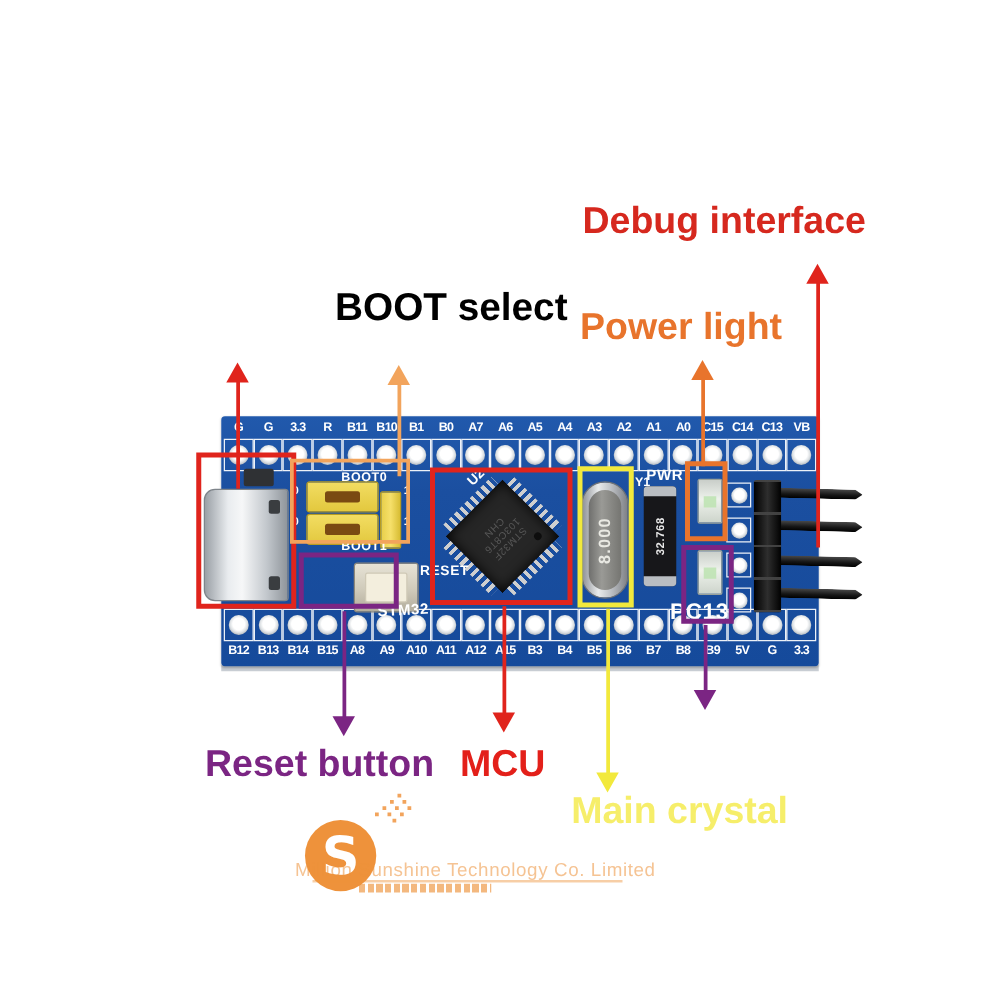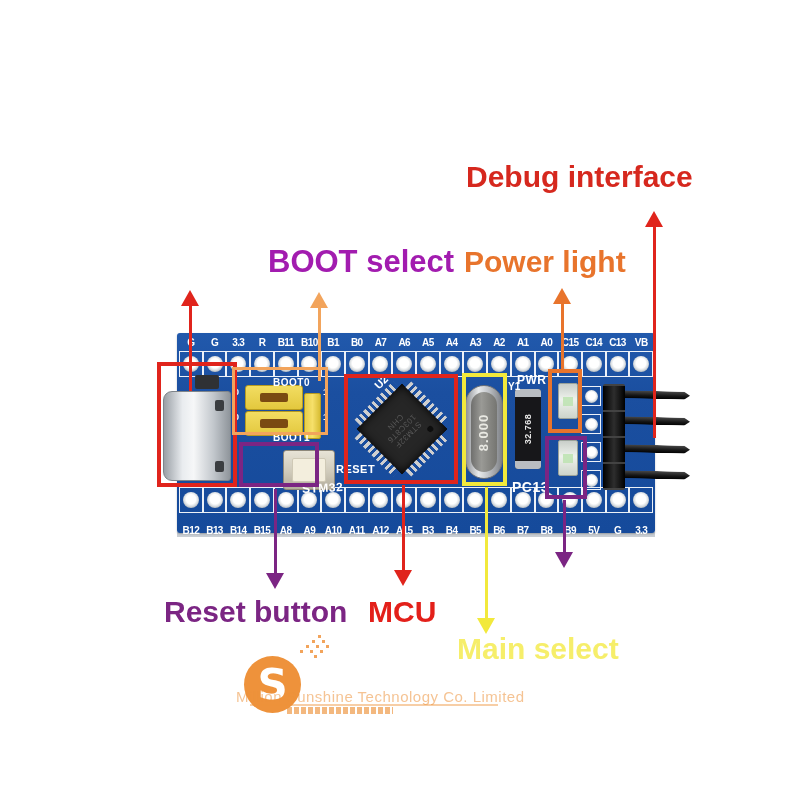--- a/index.html
+++ b/index.html
@@ -3,21 +3,21 @@
 <meta charset="utf-8">
 <style>
   html,body{margin:0;padding:0;background:#fff}
   .canvas{position:relative;width:800px;height:800px;background:#ffffff;overflow:hidden;
           font-family:"Liberation Sans",sans-serif}
 
   
   .ann-label{position:absolute;font-weight:bold;white-space:nowrap;z-index:9}
   #lbl-debug   {left:466px;top:160px;font-size:30px;color:#d6281e}
   #lbl-usb     {left:137px;top:253px;font-size:28px;color:#c32019}
-  #lbl-boot    {left:268px;top:244px;font-size:31px;color:#a21caf}
+  #lbl-boot    {left:268px;top:228px;font-size:31px;color:#000000}
   #lbl-power   {left:464px;top:245px;font-size:30px;color:#e8742c}
   #lbl-reset   {left:164px;top:595px;font-size:30px;color:#7b2583}
   #lbl-mcu     {left:368px;top:595px;font-size:30px;color:#e3201a}
   #lbl-pc13    {left:534px;top:580px;font-size:30px;color:#7b2583}
   #lbl-crystal {left:457px;top:632px;font-size:30px;color:#f6ee6a}
 
   
   .arr-line{position:absolute;width:3px;z-index:8}
   .arr-head{position:absolute;width:0;height:0;z-index:8}
   .head-up{border-left:9px solid transparent;border-right:9px solid transparent;border-bottom:16px solid}
@@ -53,41 +53,41 @@
          border-radius:3px;box-shadow:0 1px 2px rgba(0,0,0,.25)}
   .board-edge{position:absolute;left:177px;top:532px;width:478px;height:5px;background:#c9ced4;z-index:0}
 
   .pin-strip{position:absolute;left:2px;width:474px;display:flex}
   .pin-labels{height:15px;align-items:center}
   .pin-labels span{flex:1;text-align:center;color:#fff;font-size:10px;font-weight:bold;
                    letter-spacing:-0.6px;line-height:15px;white-space:nowrap;overflow:visible}
   #top-labels{top:2px}
   #top-holes{top:18px}
   #bottom-holes{top:154px}
-  #bottom-labels{top:190px}
+  #bottom-labels{top:180px}
   .pin-holes{height:26px}
   .pin-holes .hole{flex:1;height:26px;border:1px solid rgba(255,255,255,.92);box-sizing:border-box;
                    display:flex;align-items:center;justify-content:center}
   .hole i{display:block;width:16px;height:16px;border-radius:50%;
           background:radial-gradient(circle at 50% 45%,#ffffff 40%,#dde1e4 58%,#abb2b9 76%,#868d94 100%)}
 
   
   .silk{position:absolute;color:#fff;font-weight:bold;white-space:nowrap;z-index:3}
   #silk-boot0{left:96px;top:44px;font-size:10px;letter-spacing:.5px}
   #silk-boot1{left:96px;top:99px;font-size:10px;letter-spacing:.5px}
   #silk-z1{left:57px;top:54px;font-size:9px}
   #silk-z2{left:57px;top:79px;font-size:9px}
   #silk-o1{left:146px;top:54px;font-size:9px}
   #silk-o2{left:146px;top:79px;font-size:9px}
-  #silk-reset{left:159px;top:130px;font-size:11px;letter-spacing:.5px}
+  #silk-reset{left:159px;top:118px;font-size:11px;letter-spacing:.5px}
   #silk-stm32{left:125px;top:148px;font-size:12px;transform:rotate(-3deg);letter-spacing:.5px}
   #silk-u2{left:197px;top:43px;font-size:11px;transform:rotate(-45deg)}
   #silk-y1{left:331px;top:48px;font-size:10px}
   #silk-pwr{left:340px;top:40px;font-size:12px;letter-spacing:.5px}
-  #silk-pc13{left:335px;top:146px;font-size:14px;letter-spacing:.5px}
+  #silk-pc13{left:359px;top:146px;font-size:18px;letter-spacing:.5px}
 
   
   .comp{position:absolute;z-index:2}
   .usb{left:-14px;top:58px;width:66px;height:88px;border-radius:9px 3px 3px 9px;
        background:linear-gradient(90deg,#9aa0a6,#e9ecef 28%,#f6f7f8 45%,#c2c7cc 75%,#8f959b);
        border:1px solid #7e848a}
   .usb:before{content:"";position:absolute;right:6px;top:8px;width:9px;height:11px;background:#3a3d40;border-radius:2px}
   .usb:after{content:"";position:absolute;right:6px;bottom:8px;width:9px;height:11px;background:#3a3d40;border-radius:2px}
   .usb-tab{left:18px;top:42px;width:24px;height:14px;background:#2f3134;border-radius:2px}
 
@@ -163,21 +163,21 @@
 </head>
 <body>
 
 <div class="canvas">
 
   <div class="ann-label" id="lbl-debug">Debug interface</div>
   <div class="ann-label" id="lbl-boot">BOOT select</div>
   <div class="ann-label" id="lbl-reset">Reset button</div>
   <div class="ann-label" id="lbl-power">Power light</div>
   <div class="ann-label" id="lbl-mcu">MCU</div>
-  <div class="ann-label" id="lbl-crystal">Main select</div>
+  <div class="ann-label" id="lbl-crystal">Main crystal</div>
 
   <div class="arr-head head-up h-red" id="arr-usb-h"></div>
   <div class="arr-line c-red" id="arr-usb-l"></div>
   <div class="arr-head head-up h-lorange" id="arr-boot-h"></div>
   <div class="arr-line c-lorange" id="arr-boot-l"></div>
   <div class="arr-head head-up h-orange" id="arr-power-h"></div>
   <div class="arr-line c-orange" id="arr-power-l"></div>
   <div class="arr-head head-up h-red" id="arr-debug-h"></div>
   <div class="arr-line c-red" id="arr-debug-l"></div>
   <div class="arr-line c-purple" id="arr-reset-l"></div>

